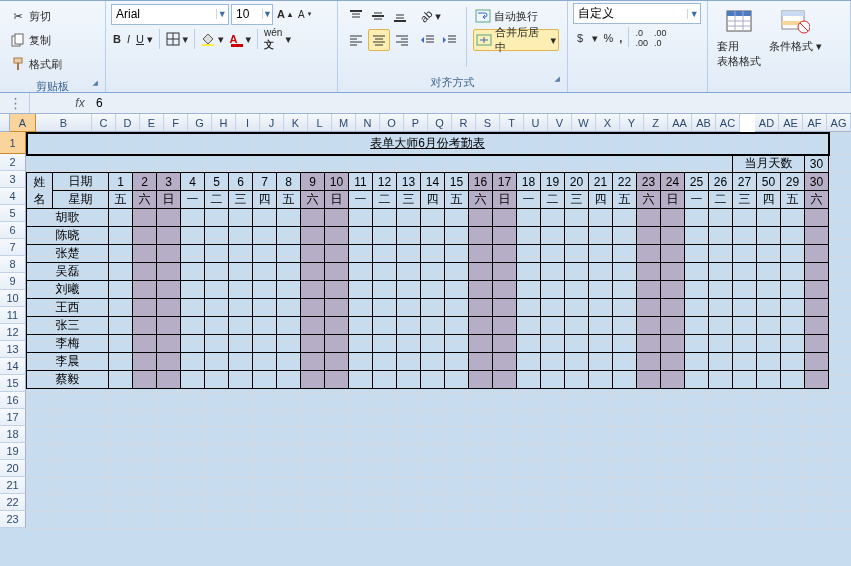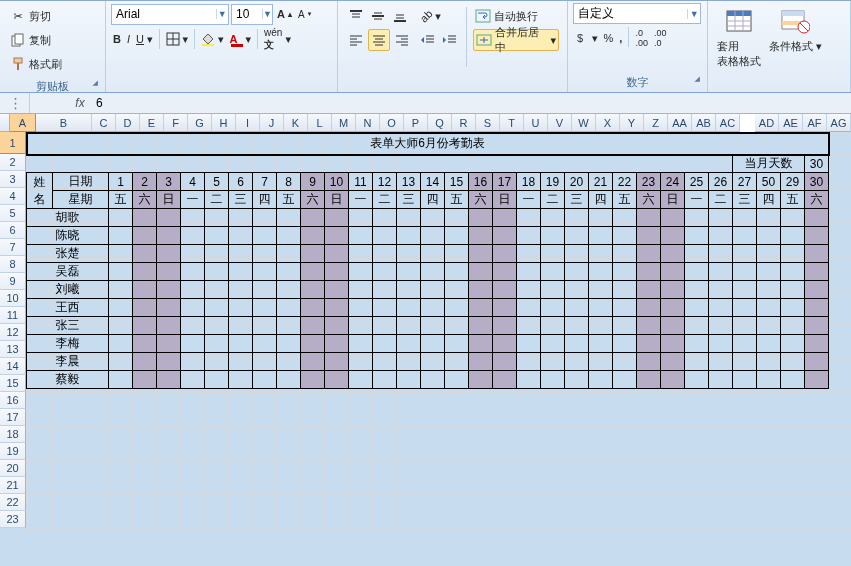--- a/index.html
+++ b/index.html
@@ -48,21 +48,21 @@
 .rh { width: 26px; font-size: 11px; color: #2c4a6e; background: linear-gradient(#f6f9fd, #e8eff8); border-bottom: 1px solid #c2d2e6; border-right: 1px solid #9eb6d2; display: flex; align-items: center; justify-content: center; }
 .rh.sel { background: #fbd49c; border-color: #ca8b2f; }
 
 .sheet { position: relative; }
 .gridlines td { border: 1px solid #d4d9e0; font-size: 12px; height: 17px; padding: 0; }
 .datatable { position: absolute; left: 0; top: 0; }
 .datatable td { border: 1px solid #000; font-size: 12px; text-align: center; padding: 0; }
 .datatable td.name { text-align: center; padding: 0 2px; }
 .weekend { background: #b6aec7; }
 .title-cell { text-align: center; font-size: 12px; height: 22px; }
-.active-cell { outline: 2px solid #000; outline-offset: -1px; }
+.active-cell { outline: 2px solid #000; outline-offset: -1px; text-decoration: underline; }
 
 svg { display: block; }
 </style>
 </head>
 <body>
 
 <div class="ribbon-bg">
 
 <div class="ribbon">
 
@@ -224,20 +224,21 @@
               <span>自动换行</span>
             </div>
         <div class="small-btn toggled"><span class="icon">
                 <svg width="16" height="16">
                   <rect x="1" y="3" width="14" height="10" fill="none" stroke="#5a8"></rect>
                   <path d="M4 8 h8 M8 5 v6" stroke="#36c"></path>
                 </svg>
               </span><span>合并后居中</span>▾</div>
       </div>
     </div>
+    <div class="group-title">对齐方式</div>
   </div>
 
   <div class="group" style="width:140px">
     <div class="group-body" style="flex-direction:column;gap:3px;width:100%">
       <div class="combo" style="width:128px">
             <input value="自定义" style="">
             <span class="dd">▼</span>
           </div>
       <div class="row">
         <div class="small-btn"><svg width="14" height="14">
@@ -249,21 +250,20 @@
             </div>
         <span style="border-left:1px solid #b9cee7;height:20px;margin:0 2px"></span>
         <div class="small-btn">
               <span style="font-size:9px">.0<br>.00</span>
             </div>
         <div class="small-btn">
               <span style="font-size:9px">.00<br>.0</span>
             </div>
       </div>
     </div>
-    <div class="group-title">数字</div>
   </div>
 
   <div class="group" style="flex:1">
     <div class="group-body">
       <div class="big-btn">
         <span class="ico">
               <svg width="30" height="28">
                 <rect x="3" y="4" width="24" height="20" fill="#fff" stroke="#555"></rect>
                 <rect x="3" y="4" width="24" height="5" fill="#4a7abf"></rect>
                 <line x1="3" y1="14" x2="27" y2="14" stroke="#aac"></line>

